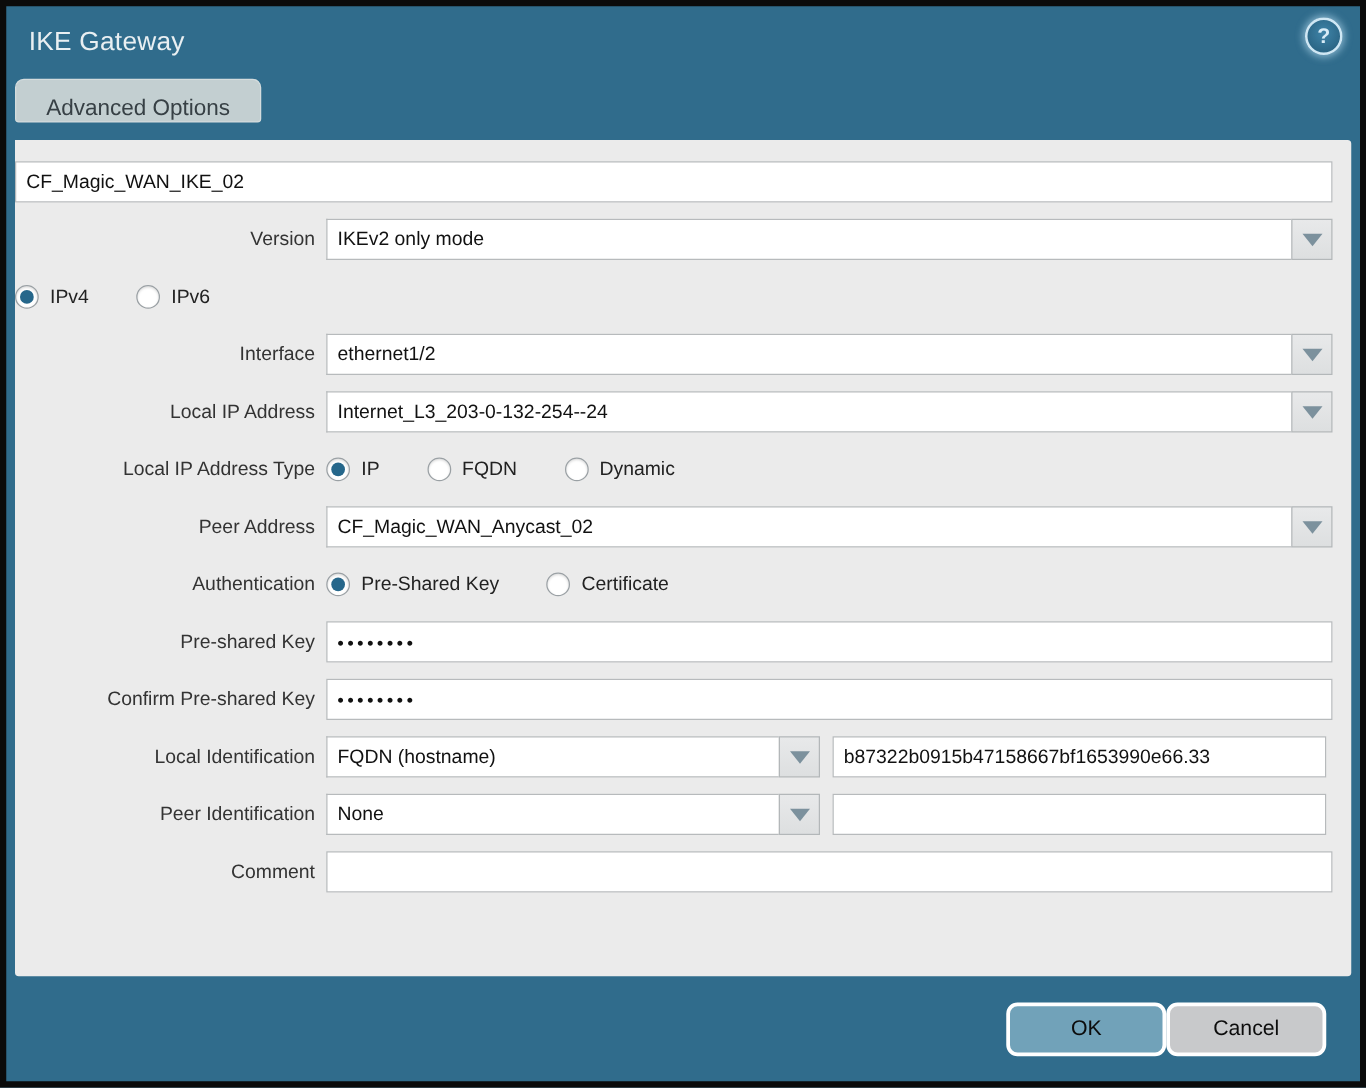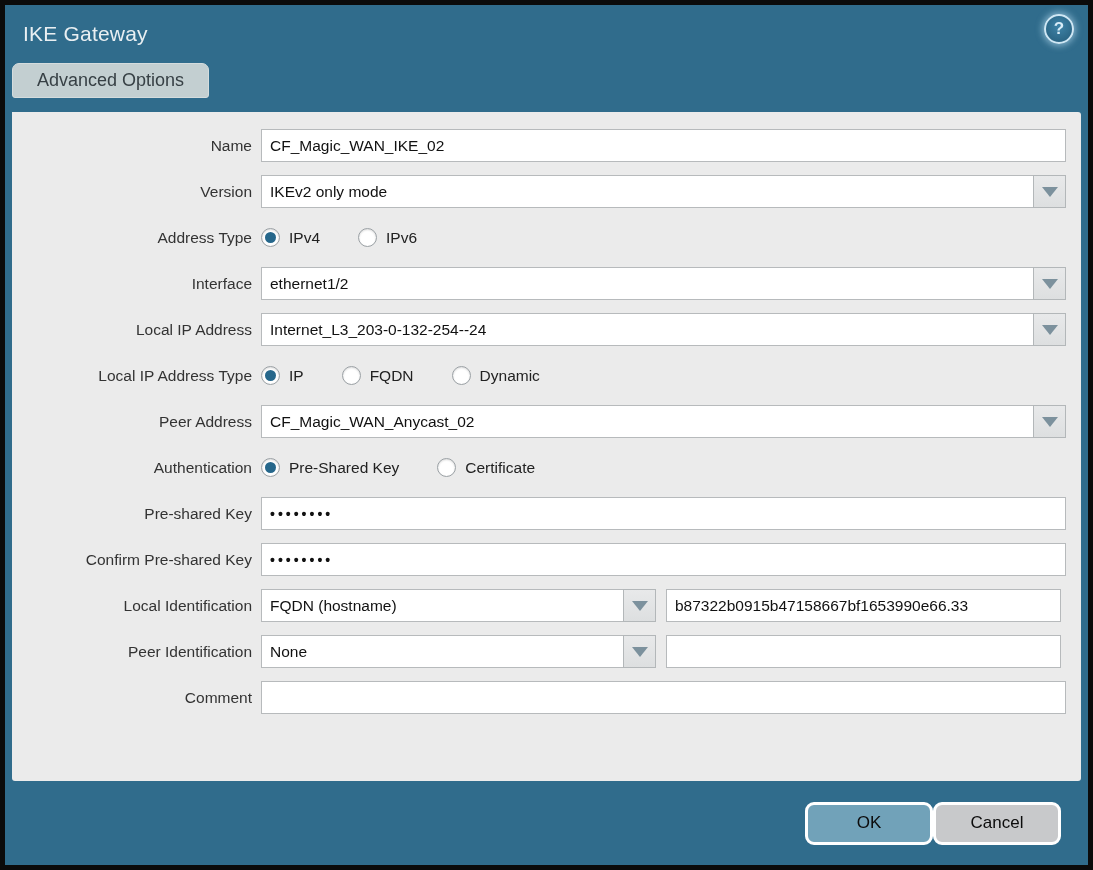--- a/index.html
+++ b/index.html
@@ -57,20 +57,21 @@
   .tab.active {
     background: #ebebeb;
     color: #333;
   }
   .tab.inactive {
     background: #c3cfd1;
     color: #374045;
     margin-bottom: 14px;
     border-radius: 7px 7px 3px 3px;
     border: 1px solid #d4dcdd;
+    align-items: flex-end;
   }
   
   .panel {
     position: absolute;
     left: 7px; right: 7px;
     top: 107px; bottom: 84px;
     background: #ebebeb;
     border-radius: 0 3px 3px 3px;
     padding: 17px 15px 0 0;
   }
@@ -167,36 +168,34 @@
 
   <div class="tabstrip">
     <div class="tab inactive">
       <span>Advanced Options</span>
     </div>
   </div>
 
   <div class="panel">
 
     <div class="row">
-      <div class="row-label">Name</div>
       <div class="text-input">CF_Magic_WAN_IKE_02</div>
     </div>
 
     <div class="row">
       <div class="row-label">Version</div>
       <div class="combo">
         <div class="text-input">IKEv2 only mode</div>
         <div class="drop-btn">
           <div class="drop-arrow"></div>
         </div>
       </div>
     </div>
 
     <div class="row">
-      <div class="row-label">Address Type</div>
       <div class="radio-group">
         <div class="radio-opt">
           <div class="radio selected"></div>
           <div class="radio-label">IPv4</div>
         </div>
         <div class="radio-opt">
           <div class="radio"></div>
           <div class="radio-label">IPv6</div>
         </div>
       </div>

